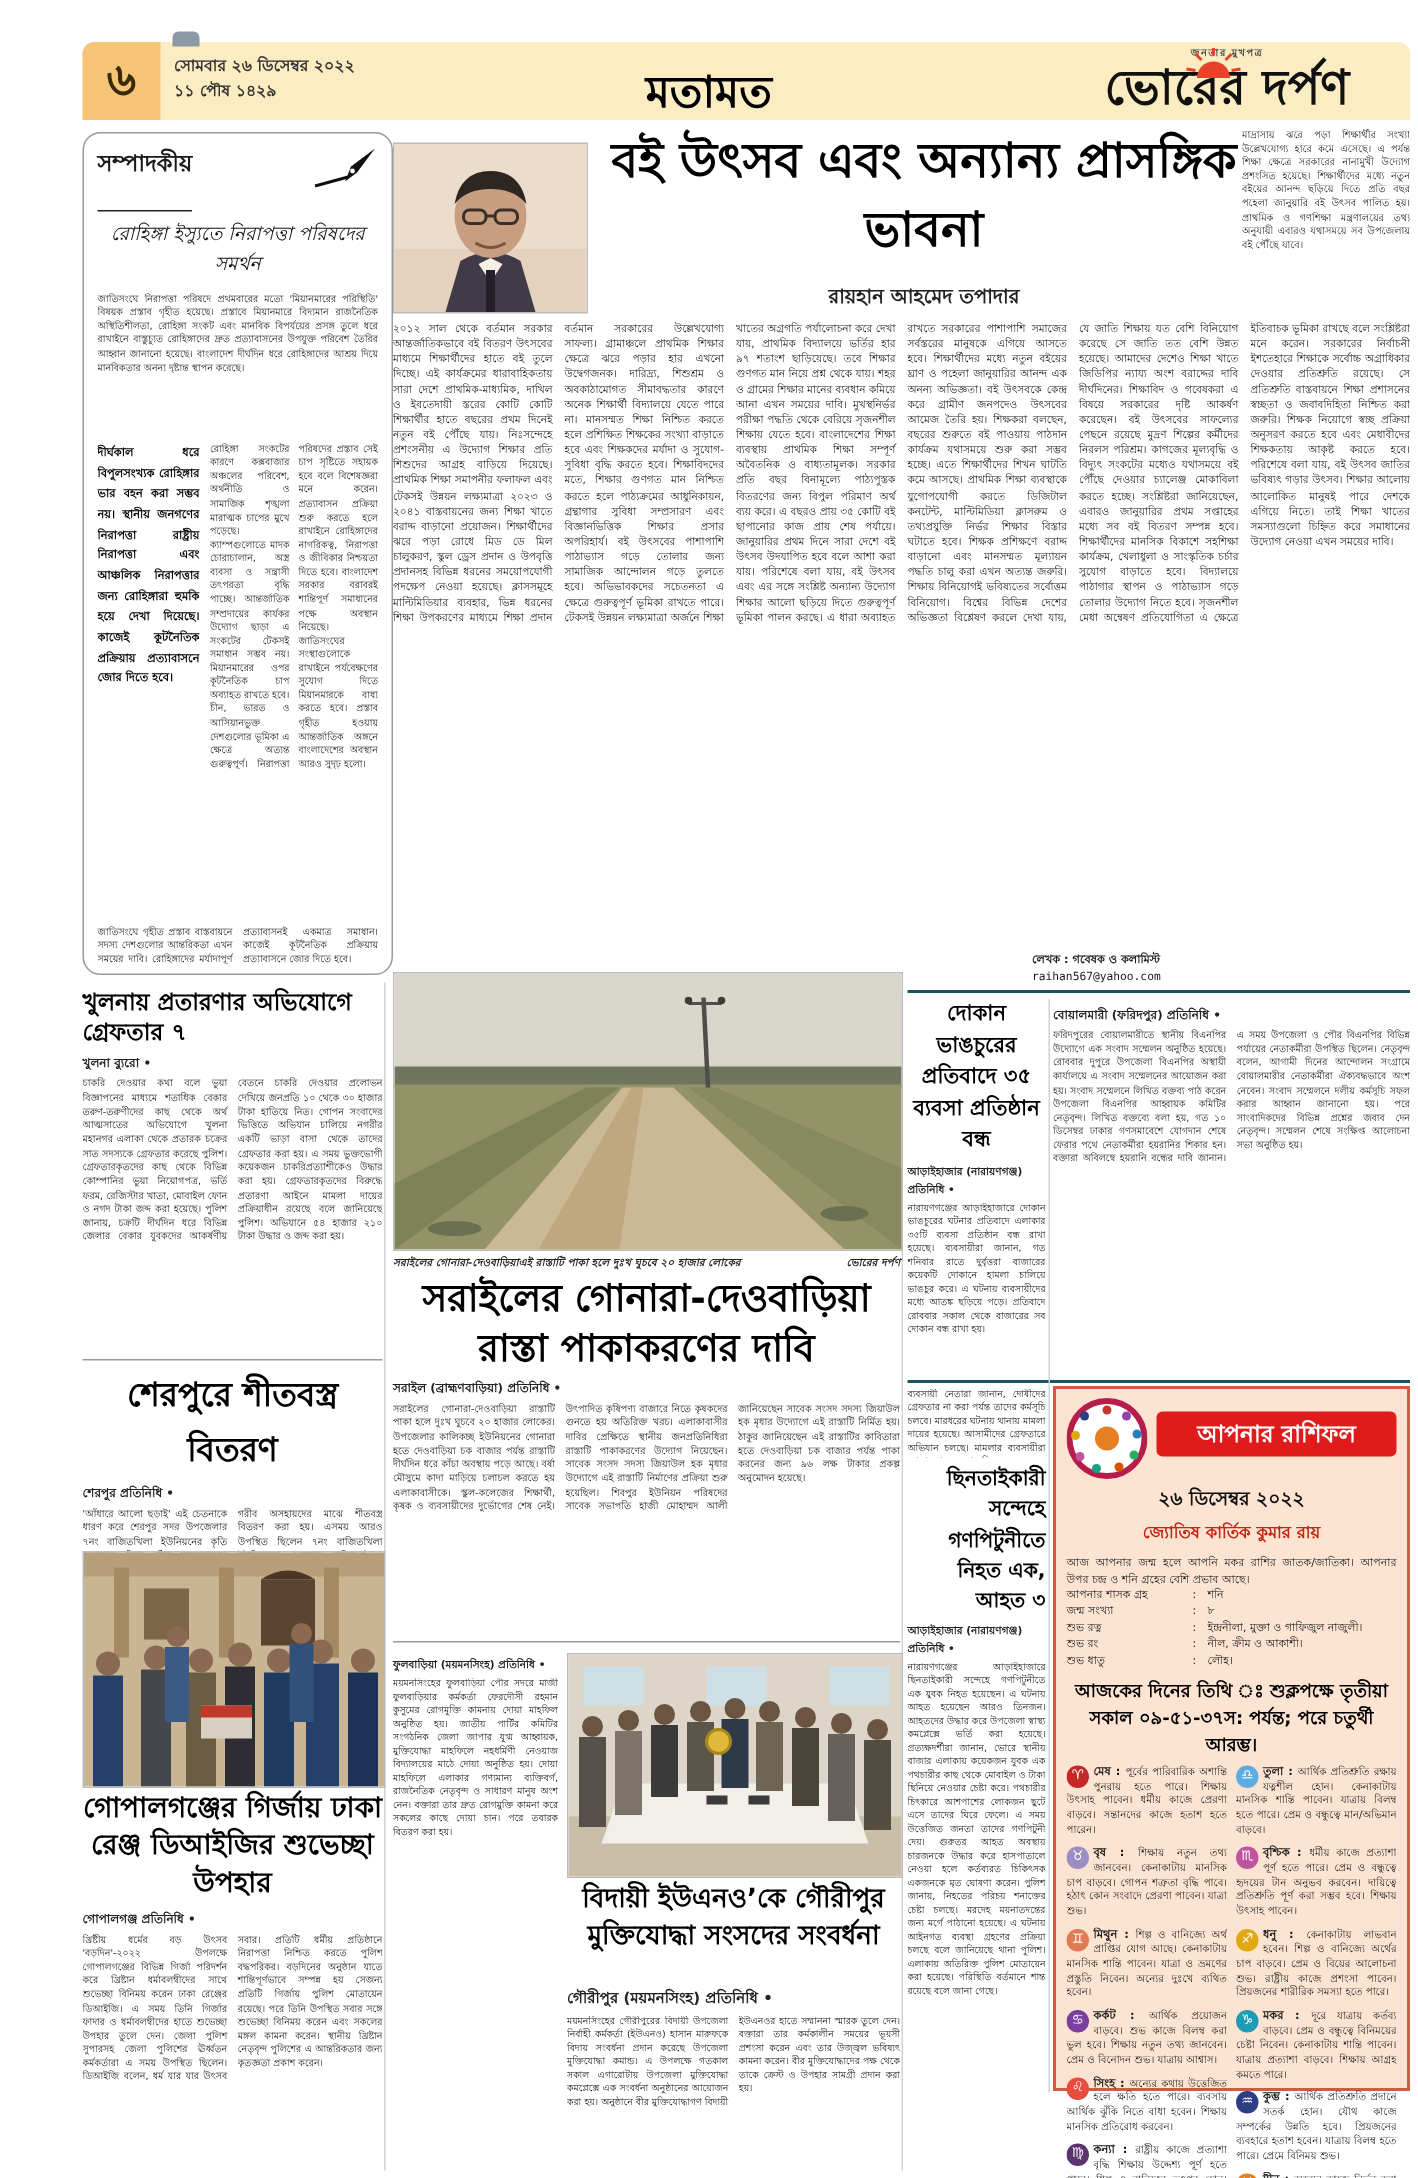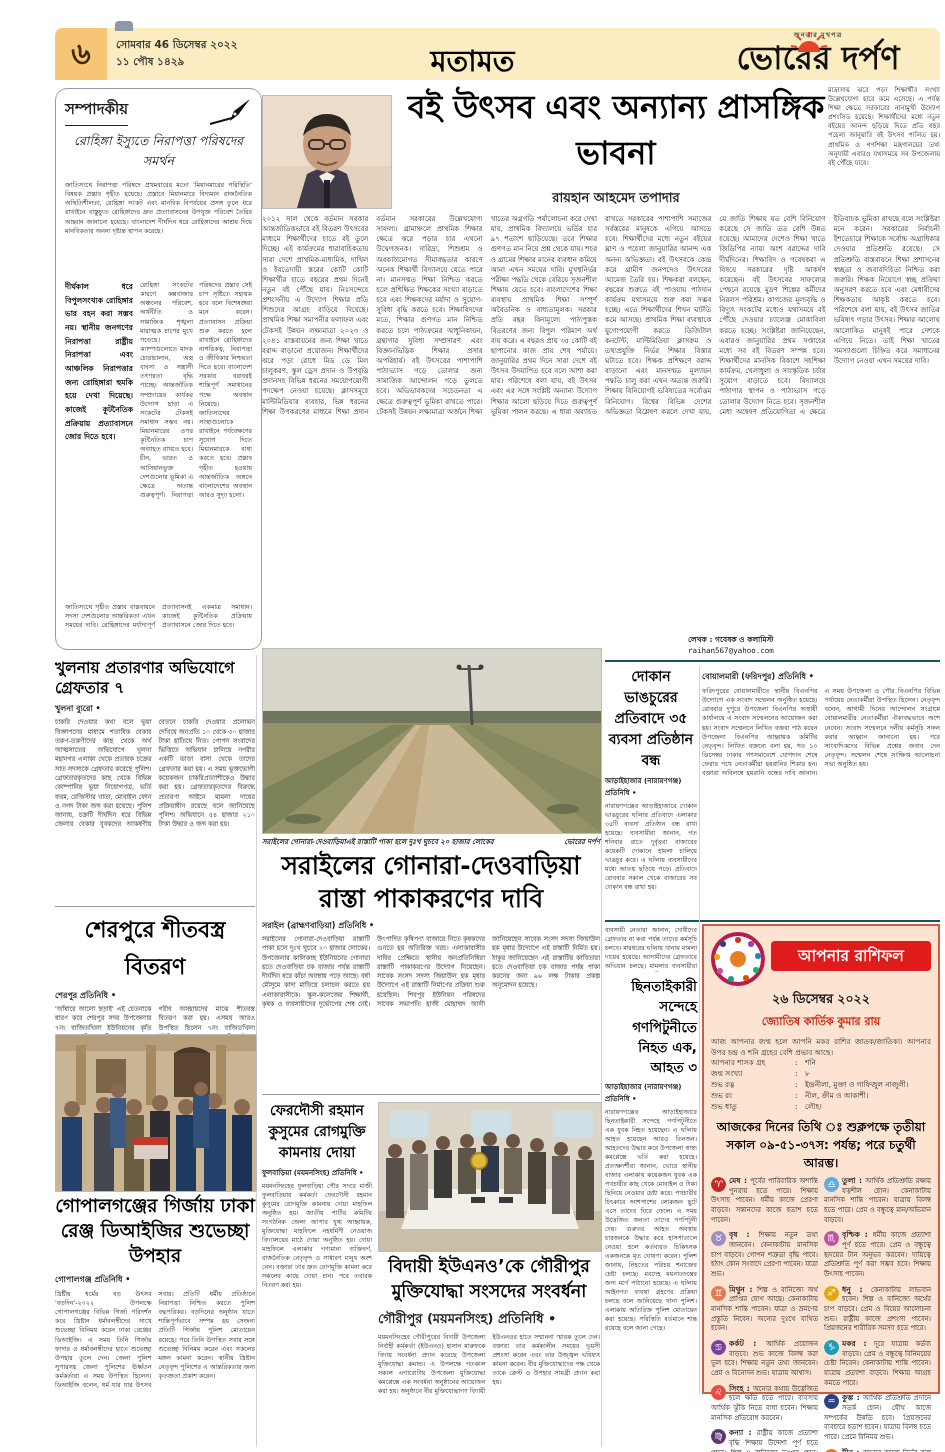--- a/index.html
+++ b/index.html
@@ -25,21 +25,21 @@
   #section-title{left:380px;top:38px;width:185px;text-align:center;font-size:29px;font-weight:900;color:#000;}
   #masthead{right:12px;top:30px;width:230px;text-align:center;}
   #masthead .tag{font-size:6.5px;color:#444;font-weight:bold;letter-spacing:1px;}
   #masthead .ttl{position:relative;font-size:32px;font-weight:900;color:#111;line-height:1.1;}
   #masthead svg{position:absolute;left:86px;top:-9px;}
 
   
   #editorial{left:55px;top:88px;width:207px;height:562px;border:1px solid #9a9a9a;border-radius:12px;
              padding:8px 9px;box-sizing:border-box;background:#fff;}
   #ed-label-row{display:flex;justify-content:space-between;align-items:flex-start;}
-  #ed-label{font-size:15px;font-weight:900;border-bottom:1.5px solid #222;padding-bottom:3px;}
+  #ed-label{font-size:15px;font-weight:900;border-bottom:1.5px solid #222;padding-bottom:18px;}
   #ed-headline{font-size:20.5px;text-align:center;margin-top:10px;line-height:1.25;}
   #ed-subhead{font-size:12.5px;font-style:italic;text-align:center;margin-top:6px;font-family:"DejaVu Serif",serif;color:#111;}
   #ed-intro{font-size:6.3px;line-height:1.45;height:96px;margin-top:8px;}
   #ed-mid{display:flex;margin-top:4px;height:318px;}
   #ed-quote{width:68px;font-size:7.6px;font-weight:bold;line-height:1.8;text-align:justify;color:#000;overflow:hidden;}
   #ed-midbody{flex:1;margin-left:7px;font-size:6.3px;line-height:1.45;overflow:hidden;column-count:2;column-gap:6px;}
   #ed-bottom{font-size:6.3px;line-height:1.45;height:50px;margin-top:4px;}
 
   
   #main-photo{left:262px;top:95px;width:128px;height:112px;border:1px solid #bbb;}
@@ -74,21 +74,21 @@
   #sarail .h{font-size:25px;text-align:center;line-height:1.3;}
   #sarail .b{font-size:8px;margin-top:4px;}
   #sarail .t{font-size:6.4px;line-height:1.45;height:160px;margin-top:3px;}
   #ferdousi{left:262px;top:1100px;width:110px;}
   #ferdousi .h{font-size:14px;text-align:center;line-height:1.5;}
   #ferdousi .b{font-size:7px;margin-top:4px;}
   #ferdousi .t{font-size:6.2px;line-height:1.45;height:238px;margin-top:3px;}
   #ceremony-photo{left:378px;top:1102px;width:222px;height:148px;border:1px solid #bbb;}
   #bidayi{left:378px;top:1254px;width:222px;}
   #bidayi .h{font-size:17.5px;text-align:center;line-height:1.4;}
-  #bidayi .b{font-size:13px;margin-top:6px;}
+  #bidayi .b{font-size:10px;margin-top:21px;}
   #bidayi .t{font-size:6.2px;line-height:1.45;height:118px;margin-top:3px;}
 
   
   #dokan{left:605px;top:666px;width:92px;}
   #dokan .h{font-size:14px;text-align:center;line-height:1.5;}
   #dokan .b{font-size:7px;margin-top:4px;}
   #dokan .t{font-size:6.2px;line-height:1.45;height:150px;margin-top:3px;}
   #dokan-cont{left:605px;top:926px;width:92px;height:46px;font-size:6.2px;line-height:1.45;}
   #chhintai{left:605px;top:976px;width:92px;}
   #chhintai .h{font-size:13.5px;text-align:right;line-height:1.5;}
@@ -123,21 +123,21 @@
   .sn{font-weight:bold;font-size:7.6px;}
   .sn::after{content:" : ";}
 </style>
 </head>
 <body>
 
 <div class="abs" id="hdr"></div>
 <div class="abs" id="hdr-tab"></div>
 <div class="abs" id="pgnum">৬</div>
 <div class="abs" id="dateblock">
-  <div>সোমবার 46 ডিসেম্বর ২০২২</div>
+  <div>সোমবার ২৬ ডিসেম্বর ২০২২</div>
   <div>১১ পৌষ ১৪২৯</div>
 </div>
 <div class="abs" id="section-title">মতামত</div>
 <div class="abs" id="masthead">
   <div class="tag">জনতার মুখপত্র</div>
   <div class="ttl">
     <svg width="40" height="20" viewBox="0 0 40 20">
       <g stroke="#e8432a" stroke-width="2">
         <line x1="20" y1="0" x2="20" y2="5"></line>
           <line x1="8" y1="4" x2="12" y2="8"></line>
@@ -270,21 +270,20 @@
   <span>ভোরের দর্পণ</span>
 </div>
 
 <div class="abs" id="sarail">
   <div class="h hl">সরাইলের গোনারা-দেওবাড়িয়া রাস্তা পাকাকরণের দাবি</div>
   <div class="b byline">সরাইল (ব্রাহ্মণবাড়িয়া) প্রতিনিধি •</div>
   <div class="t just cols3">সরাইলের গোনারা-দেওবাড়িয়া রাস্তাটি পাকা হলে দুঃখ ঘুচবে ২০ হাজার লোকের। উপজেলার কালিকচ্ছ ইউনিয়নের গোনারা হতে দেওবাড়িয়া চক বাজার পর্যন্ত রাস্তাটি দীর্ঘদিন ধরে কাঁচা অবস্থায় পড়ে আছে। বর্ষা মৌসুমে কাদা মাড়িয়ে চলাচল করতে হয় এলাকাবাসীকে। স্কুল-কলেজের শিক্ষার্থী, কৃষক ও ব্যবসায়ীদের দুর্ভোগের শেষ নেই। উৎপাদিত কৃষিপণ্য বাজারে নিতে কৃষকদের গুনতে হয় অতিরিক্ত খরচ। এলাকাবাসীর দাবির প্রেক্ষিতে স্থানীয় জনপ্রতিনিধিরা রাস্তাটি পাকাকরণের উদ্যোগ নিয়েছেন। সাবেক সংসদ সদস্য জিয়াউল হক মৃধার উদ্যোগে এই রাস্তাটি নির্মাণের প্রক্রিয়া শুরু হয়েছিল। শিবপুর ইউনিয়ন পরিষদের সাবেক সভাপতি হাজী মোহাম্মদ আলী জানিয়েছেন সাবেক সংসদ সদস্য জিয়াউল হক মৃধার উদ্যোগে এই রাস্তাটি নির্মিত হয়। ঠাকুর জানিয়েছেন এই রাস্তাটির কাবিতারা হতে দেওবাড়িয়া চক বাজার পর্যন্ত পাকা করনের জন্য ৯৬ লক্ষ টাকার প্রকল্প অনুমোদন হয়েছে।</div>
 </div>
 
 <div class="abs" id="ferdousi">
-  <div class="h hl">ফেরদৌসী রহমান কুসুমের রোগমুক্তি কামনায় দোয়া</div>
   <div class="b byline">ফুলবাড়িয়া (ময়মনসিংহ) প্রতিনিধি •</div>
   <div class="t just">ময়মনসিংহের ফুলবাড়িয়া পৌর সদরে মাজী ফুলবাড়িয়ার কর্মকর্তা ফেরদৌসী রহমান কুসুমের রোগমুক্তি কামনায় দোয়া মাহফিল অনুষ্ঠিত হয়। জাতীয় পার্টির কমিটির সংগঠনিক জেলা জাপার যুগ্ম আহ্বায়ক, মুক্তিযোদ্ধা মাহফিলে নহধর্মিণী নেওয়াজ বিদ্যালয়ের মাঠে দোয়া অনুষ্ঠিত হয়। দোয়া মাহফিলে এলাকার গণ্যমান্য ব্যক্তিবর্গ, রাজনৈতিক নেতৃবৃন্দ ও সাধারণ মানুষ অংশ নেন। বক্তারা তার দ্রুত রোগমুক্তি কামনা করে সকলের কাছে দোয়া চান। পরে তবারক বিতরণ করা হয়।</div>
 </div>
 
 <svg class="abs" id="ceremony-photo" viewBox="0 0 222 148">
   <rect width="222" height="148" fill="#ddd6c8"></rect>
   <rect x="10" y="8" width="40" height="26" fill="#cfdfe6"></rect>
     <rect x="92" y="8" width="40" height="26" fill="#cfdfe6"></rect>
   <rect x="174" y="8" width="40" height="26" fill="#cfdfe6"></rect>
   <rect y="108" width="222" height="40" fill="#c9bfa8"></rect>

